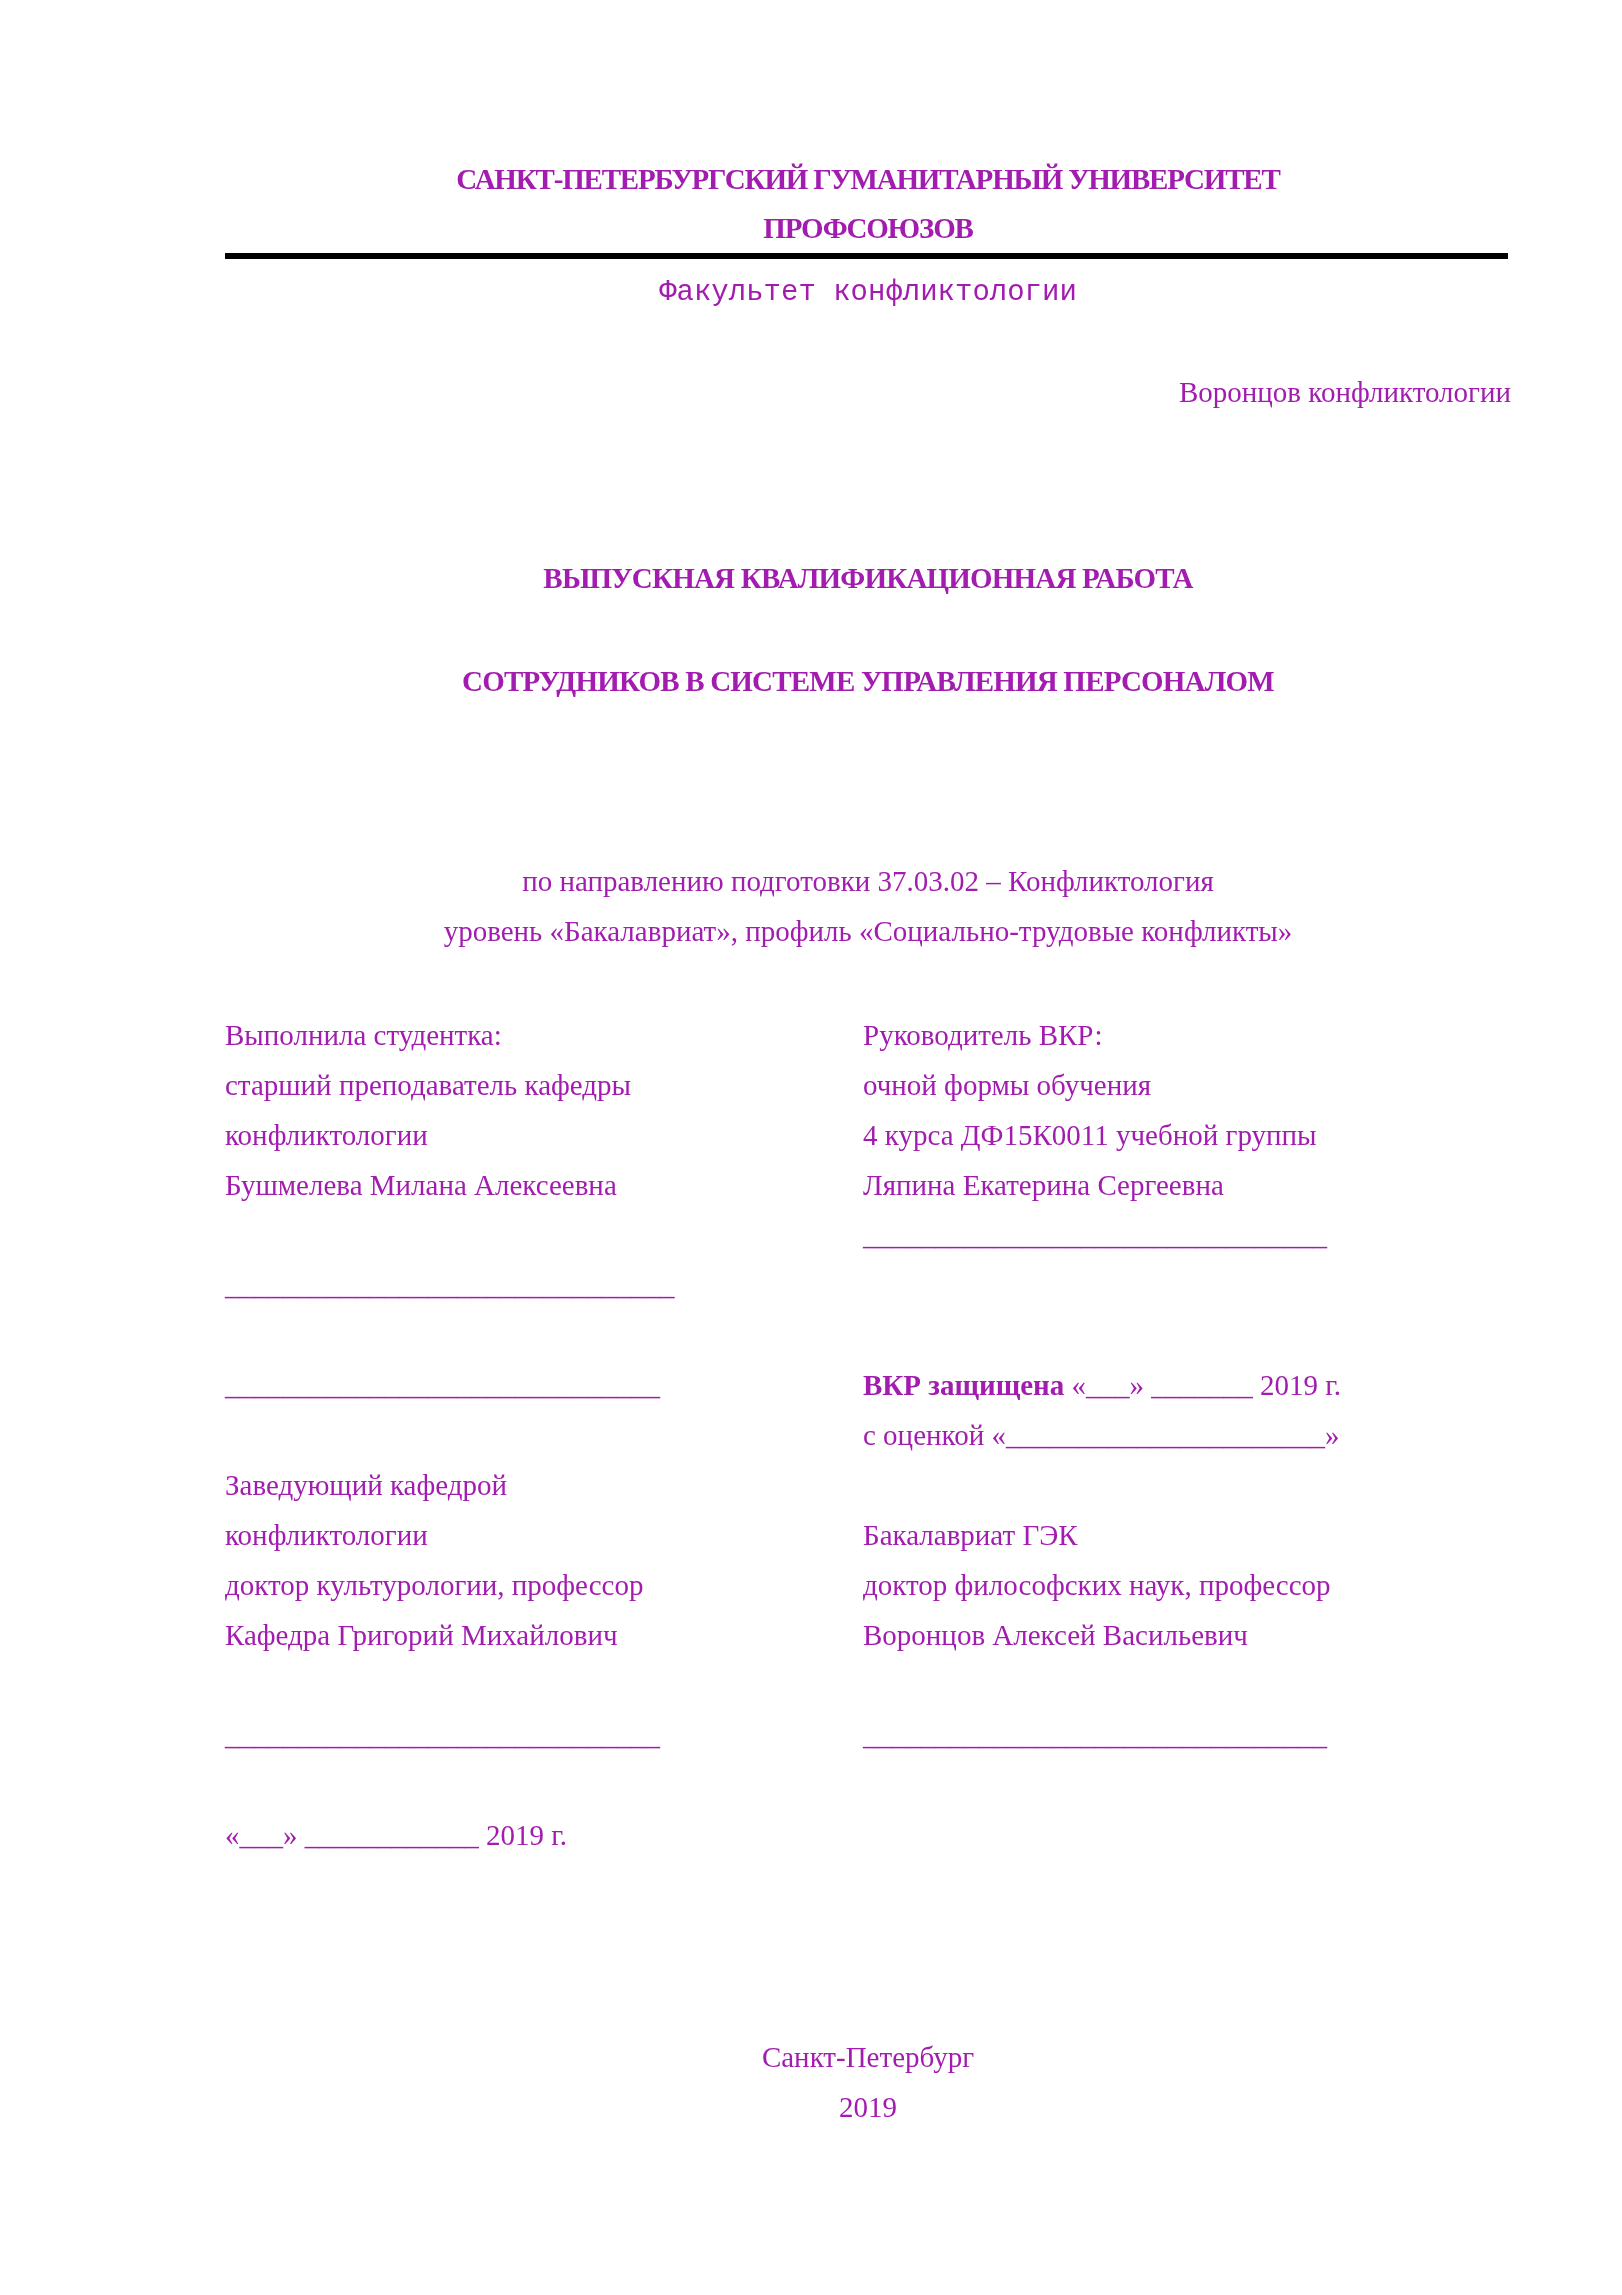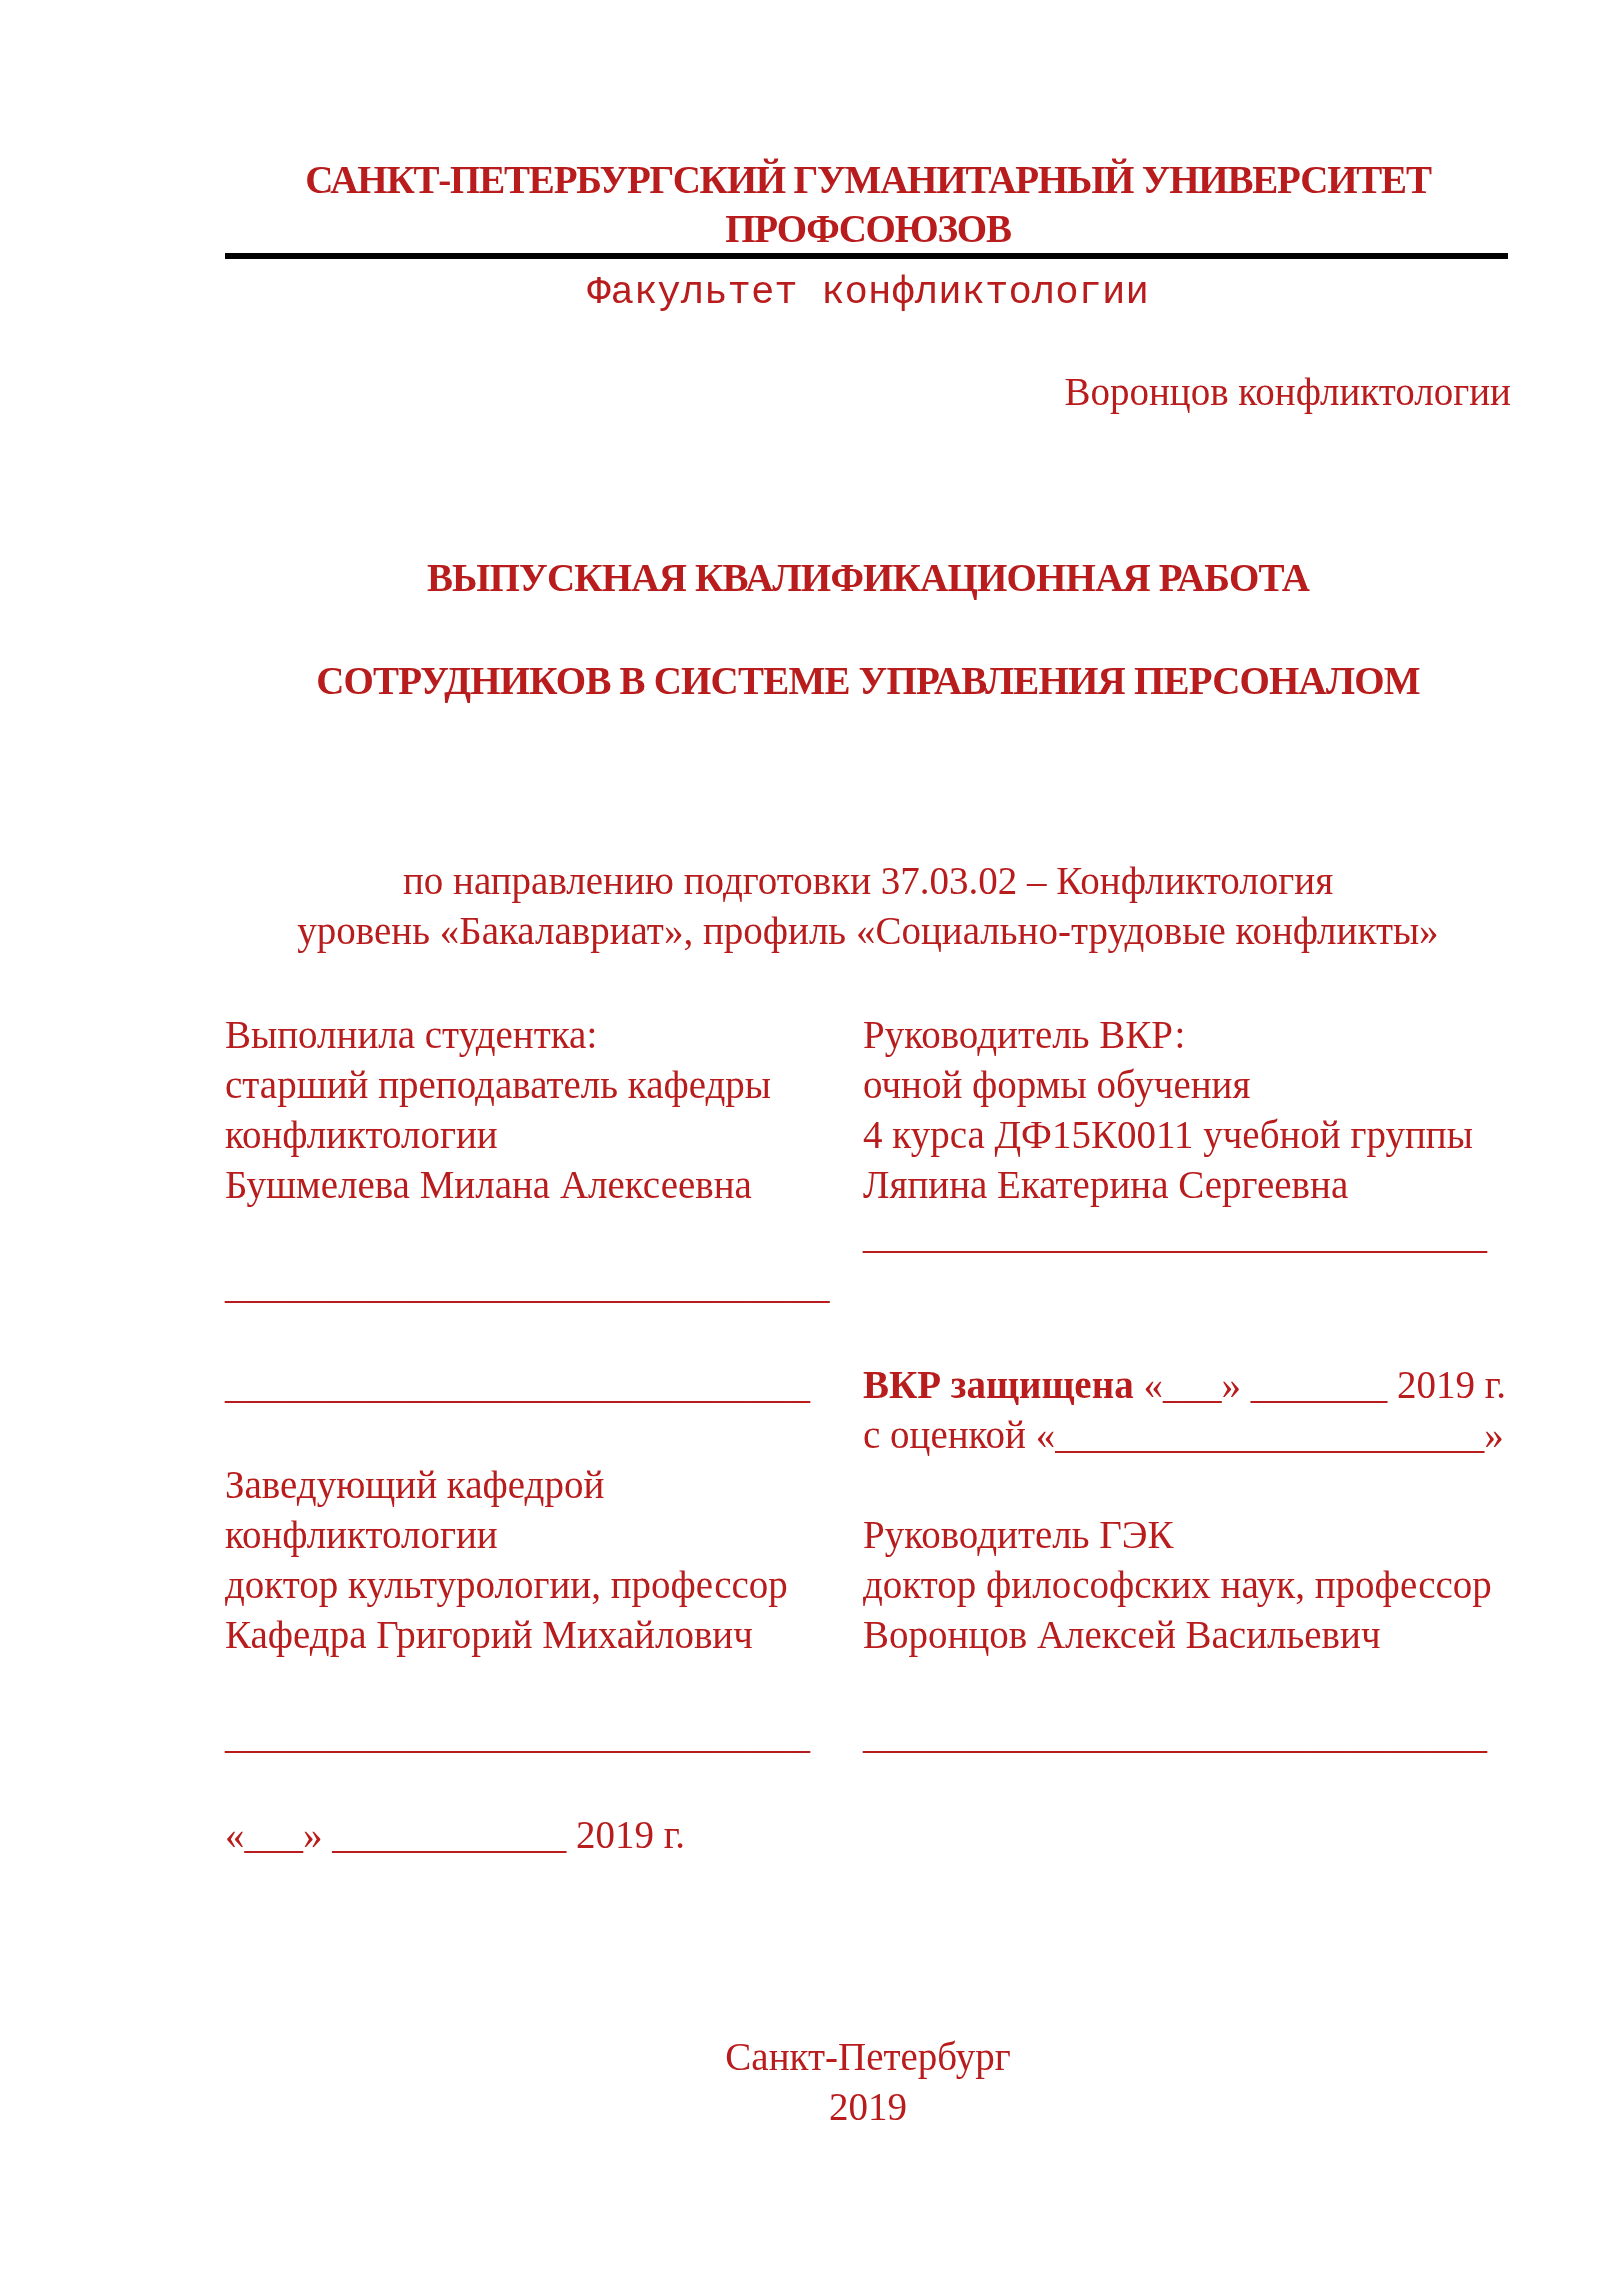--- a/index.html
+++ b/index.html
@@ -1,22 +1,22 @@
 <!DOCTYPE html>
 <html style="font-size:12.6px"><head>
 <meta charset="utf-8">
 <style>
   html,body{margin:0;padding:0;background:#888;}
   .page{
     position:relative;
     width:1623px;height:2295px;
     background:#ffffff;
-    color:#b91c1c;
+    color:#a21caf;
     font-family:"Liberation Serif","DejaVu Serif",serif;
-    font-size:39px;
+    font-size:29px;
     overflow:hidden;
   }
   .abs{position:absolute;left:225px;width:1286px;}
   .center{text-align:center;}
   .right{text-align:right;}
   .bold{font-weight:bold;}
   .nowrap{white-space:nowrap;}
   .uni{top:155px;line-height:49px;font-weight:bold;letter-spacing:-1.2px;}
   .rule{top:253px;height:5.5px;background:#000;width:1283px;}
   .faculty{top:268px;line-height:50px;font-family:Liberation Mono, monospace;}
@@ -86,21 +86,21 @@
     <div class="cell">______________________________</div>
     <div class="cell"><span class="bold">ВКР защищена</span><span> «___» _______ 2019 г.</span></div>
 
     <div class="cell"></div>
     <div class="cell">с оценкой «______________________»</div>
 
     <div class="cell">Заведующий кафедрой</div>
     <div class="cell"></div>
 
     <div class="cell">конфликтологии</div>
-    <div class="cell">Руководитель ГЭК</div>
+    <div class="cell">Бакалавриат ГЭК</div>
 
     <div class="cell">доктор культурологии, профессор</div>
     <div class="cell">доктор философских наук, профессор</div>
 
     <div class="cell">Кафедра Григорий Михайлович</div>
     <div class="cell">Воронцов Алексей Васильевич</div>
 
     <div class="cell"></div>
     <div class="cell"></div>
 

